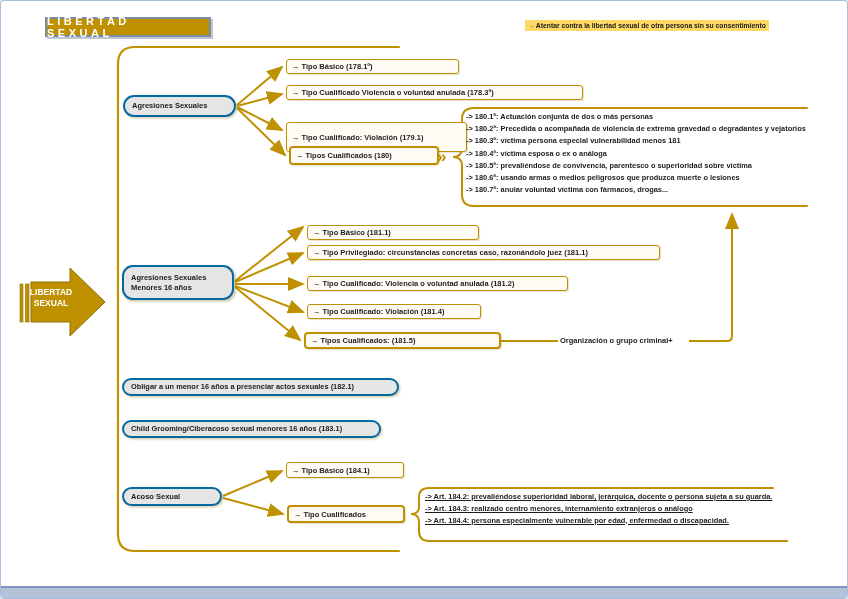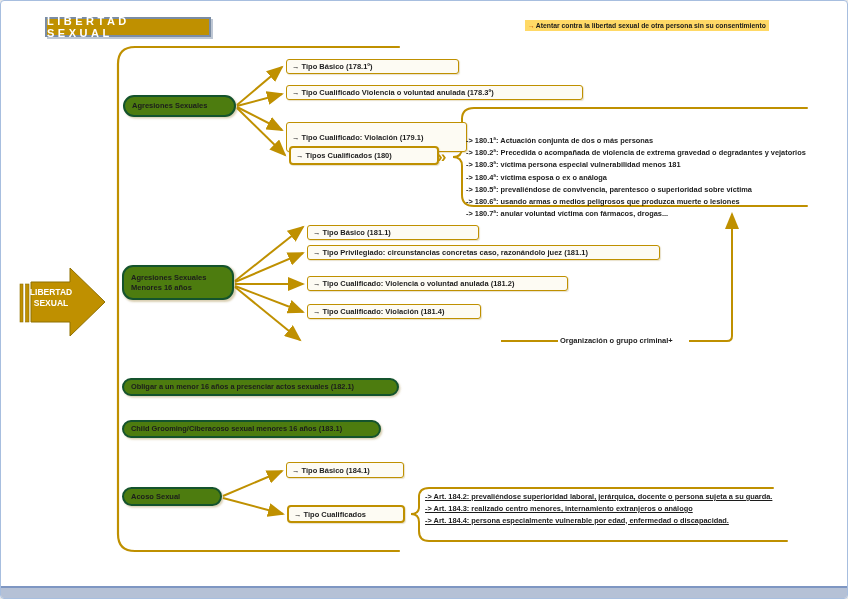--- a/index.html
+++ b/index.html
@@ -27,35 +27,35 @@
   }
   .note .na { color:#c5520a; margin-right:1px; }
 
   .root-label {
     left:27px; top:286px; width:46px;
     color:#ffffff; font-weight:bold; font-size:8.5px;
     text-align:center; line-height:1.3;
   }
 
   .pill {
-    background:#4d7c0f; border:2px solid #14532d; border-radius:11px;
+    background:#e5e5e5; border:2px solid #0369a1; border-radius:11px;
     font-size:7.5px; font-weight:bold;
     display:flex; align-items:center; padding:0 7px; box-sizing:border-box;
     box-shadow:1.5px 1.5px 2px rgba(150,120,40,.35);
     line-height:1.25;
   }
   .leaf {
     background:#FDFBF3; border:1.5px solid #BF9000; border-radius:3px;
     font-size:7.5px; font-weight:bold; white-space:nowrap;
     display:flex; align-items:center; padding:0 5px; box-sizing:border-box;
     box-shadow:1px 1px 1px rgba(160,130,40,.25);
   }
   .leaf.thick { border-width:2.4px; border-radius:4px; }
 
-  .listtext { font-size:7.4px; font-weight:bold; line-height:12.2px;margin-top:24px; }
+  .listtext { font-size:7.4px; font-weight:bold; line-height:12.2px; }
   .listtext .li { text-indent:-8px; padding-left:8px; }
   .listtext84 { font-size:7.4px; font-weight:bold; line-height:11.8px; }
   .listtext84 .li { text-indent:-9px; padding-left:9px;text-decoration:underline; }
 
   .org-label { font-size:7.5px; font-weight:bold; white-space:nowrap; }
   .chevron {
     color:#BF9000; font-size:17px; font-weight:bold; line-height:17px;
     letter-spacing:-2px;
   }
   .bottom-bar {
@@ -141,20 +141,21 @@
     <div class="li">-&gt; 180.4ª: víctima esposa o ex o análoga</div>
     <div class="li">-&gt; 180.5ª: prevaliéndose de convivencia, parentesco o superioridad sobre víctima</div>
     <div class="li">-&gt; 180.6ª: usando armas o medios peligrosos que produzca muerte o lesiones</div>
     <div class="li">-&gt; 180.7ª: anular voluntad víctima con fármacos, drogas...</div>
   </div>
 
   <div class="abs leaf" style="left:306px; top:218px; width:172px; height:15px;margin-top:6px;">→ Tipo Básico (181.1)</div>
   <div class="abs leaf" style="left:306px; top:244px; width:353px; height:15px;">→ Tipo Privilegiado: circunstancias concretas caso, razonándolo juez (181.1)</div>
   <div class="abs leaf" style="left:306px; top:275px; width:261px; height:15px;">→ Tipo Cualificado: Violencia o voluntad anulada (181.2)</div>
   <div class="abs leaf" style="left:306px; top:303px; width:174px; height:15px;">→ Tipo Cualificado: Violación (181.4)</div>
+  <div class="abs leaf thick" style="left:303px; top:331px; width:197px; height:17px;">→ Tipos Cualificados: (181.5)</div>
 
   <div class="abs org-label" style="left:559px; top:335px;">Organización o grupo criminal+</div>
 
   <div class="abs leaf" style="left:285px; top:461px; width:118px; height:16px;">→ Tipo Básico (184.1)</div>
   <div class="abs leaf thick" style="left:286px; top:504px; width:118px; height:18px;">→ Tipo Cualificados</div>
 
   <div class="abs listtext84" style="left:424px; top:490px; width:356px;">
     <div class="li">-&gt; Art. 184.2: prevaliéndose superioridad laboral, jerárquica, docente o persona sujeta a su guarda.</div>
     <div class="li">-&gt; Art. 184.3: realizado centro menores, internamiento extranjeros o análogo</div>
     <div class="li">-&gt; Art. 184.4: persona especialmente vulnerable por edad, enfermedad o discapacidad.</div>

